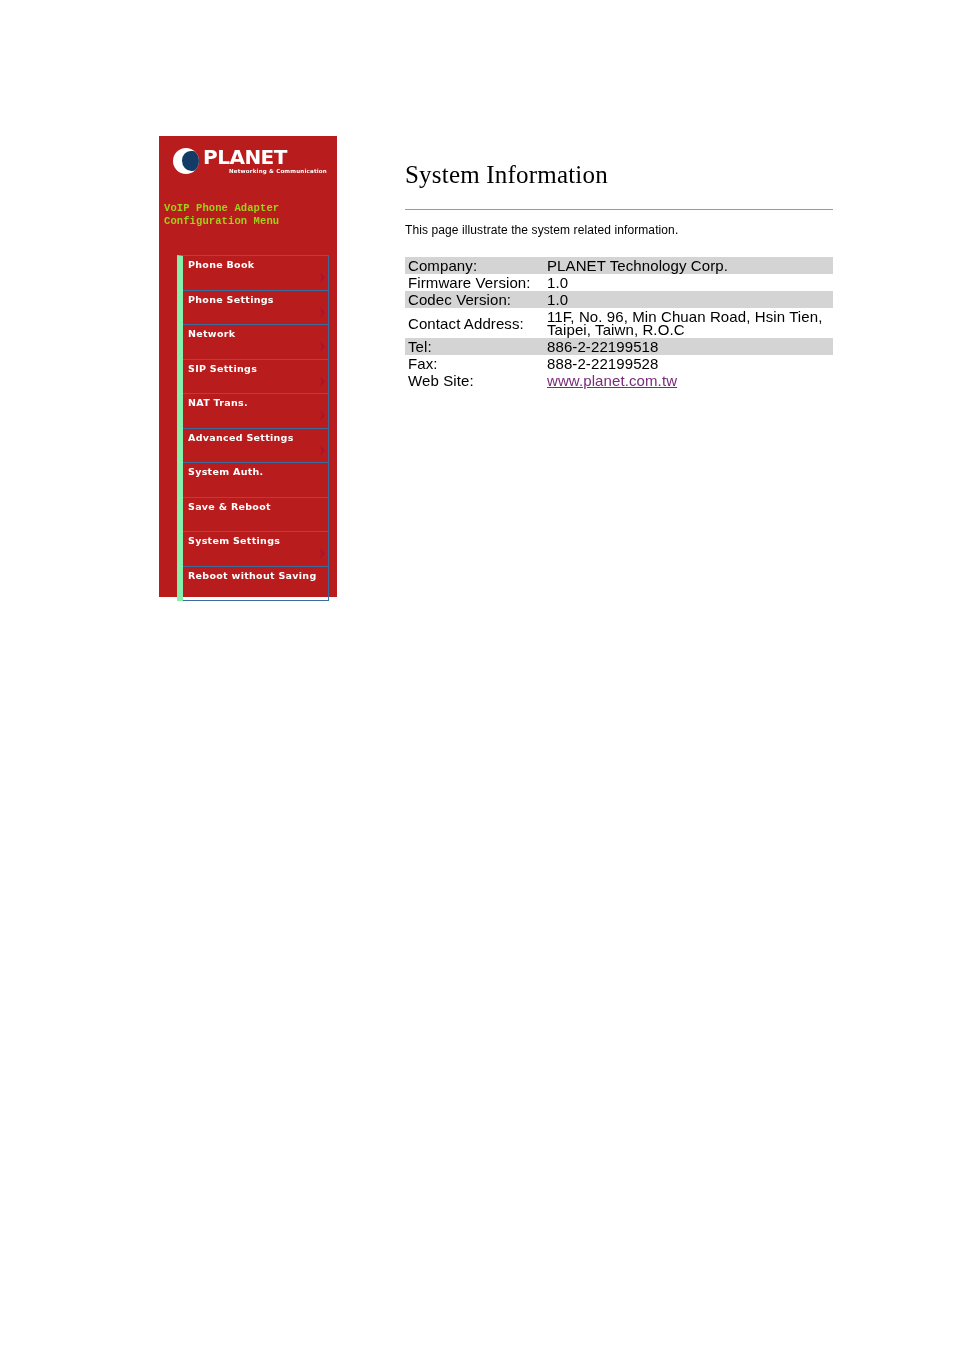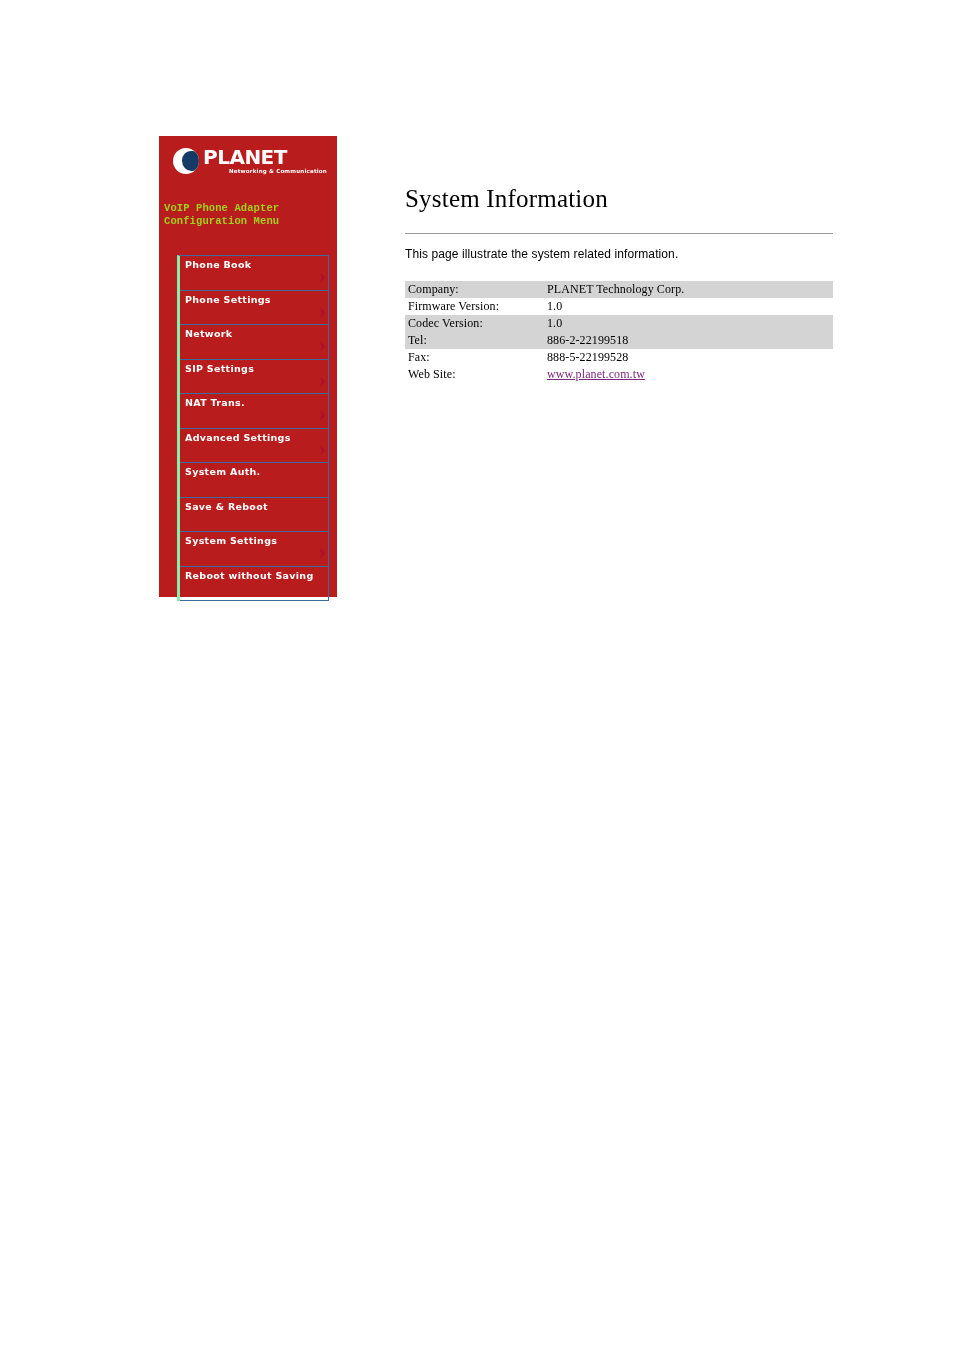--- a/index.html
+++ b/index.html
@@ -89,21 +89,21 @@
     color: #9fd11a;
     letter-spacing: 0.1px;
   }
   #sidebar-subtitle div { white-space: nowrap; }
 
   #menu {
     position: absolute;
     left: 18px;
     top: 119px;
     width: 152px;
-    border-left: 3px solid #86efac;
+    border-left: 6px solid #86efac;
     border-right: 1px solid #3a6d9e;
     border-top: 1px solid #3a6d9e;
     box-sizing: border-box;
   }
   .menu-item {
     position: relative;
     height: 34.5px;
     border-bottom: 1px solid #3a6d9e;
     box-sizing: border-box;
   }
@@ -126,21 +126,20 @@
     height: 11px;
   }
   .menu-chevron svg { display: block; }
 
   
   #main {
     position: absolute;
     left: 405px;
     top: 160px;
     width: 430px;
-    margin-top: 24px;
   }
   #page-title {
     font-family: "Liberation Serif", serif;
     font-size: 25px;
     color: #000000;
     letter-spacing: 0.2px;
     line-height: 30px;
     margin: 0;
     font-weight: normal;
   }
@@ -158,22 +157,22 @@
     letter-spacing: 0.1px;
   }
 
   #info-table {
     margin-top: 20px;
     width: 428px;
     border-collapse: collapse;
     table-layout: fixed;
   }
   #info-table td {
-    font-family: Liberation Serif, serif;
-    font-size: 12px;
+    font-family: Liberation Sans, sans-serif;
+    font-size: 15px;
     color: #000000;
     padding: 2px 2px 2px 3px;
     vertical-align: middle;
     letter-spacing: 0.1px;
     line-height: 13px;
   }
   #info-table td.k { width: 134px; }
   #info-table tr.shaded td { background: #d4d4d4; }
   #info-table tr.plain td { background: #ffffff; }
 
@@ -297,27 +296,31 @@
         <td class="v">PLANET Technology Corp.</td>
       </tr>
       <tr class="plain">
         <td class="k">Firmware Version:</td>
         <td class="v">1.0</td>
       </tr>
       <tr class="shaded">
         <td class="k">Codec Version:</td>
         <td class="v">1.0</td>
       </tr>
+      <tr class="plain">
+        <td class="k">Contact Address:</td>
+        <td class="v">11F, No. 96, Min Chuan Road, Hsin Tien, Taipei, Taiwn, R.O.C</td>
+      </tr>
       <tr class="shaded">
         <td class="k">Tel:</td>
         <td class="v">886-2-22199518</td>
       </tr>
       <tr class="plain">
         <td class="k">Fax:</td>
-        <td class="v">888-5-22199528</td>
+        <td class="v">888-2-22199528</td>
       </tr>
       <tr class="plain">
         <td class="k">Web Site:</td>
         <td class="v">
           <a class="link-web" href="#">www.planet.com.tw</a>
         </td>
       </tr>
     </tbody>
   </table>
 

